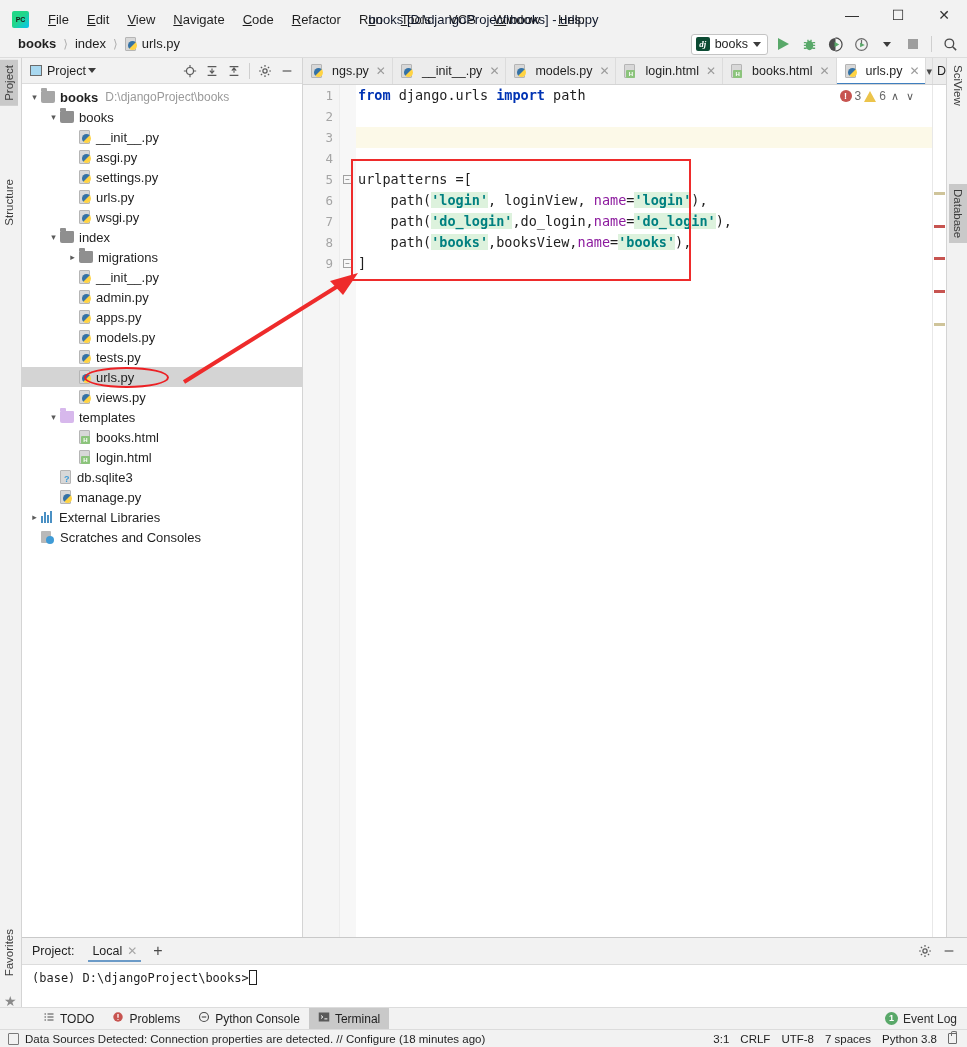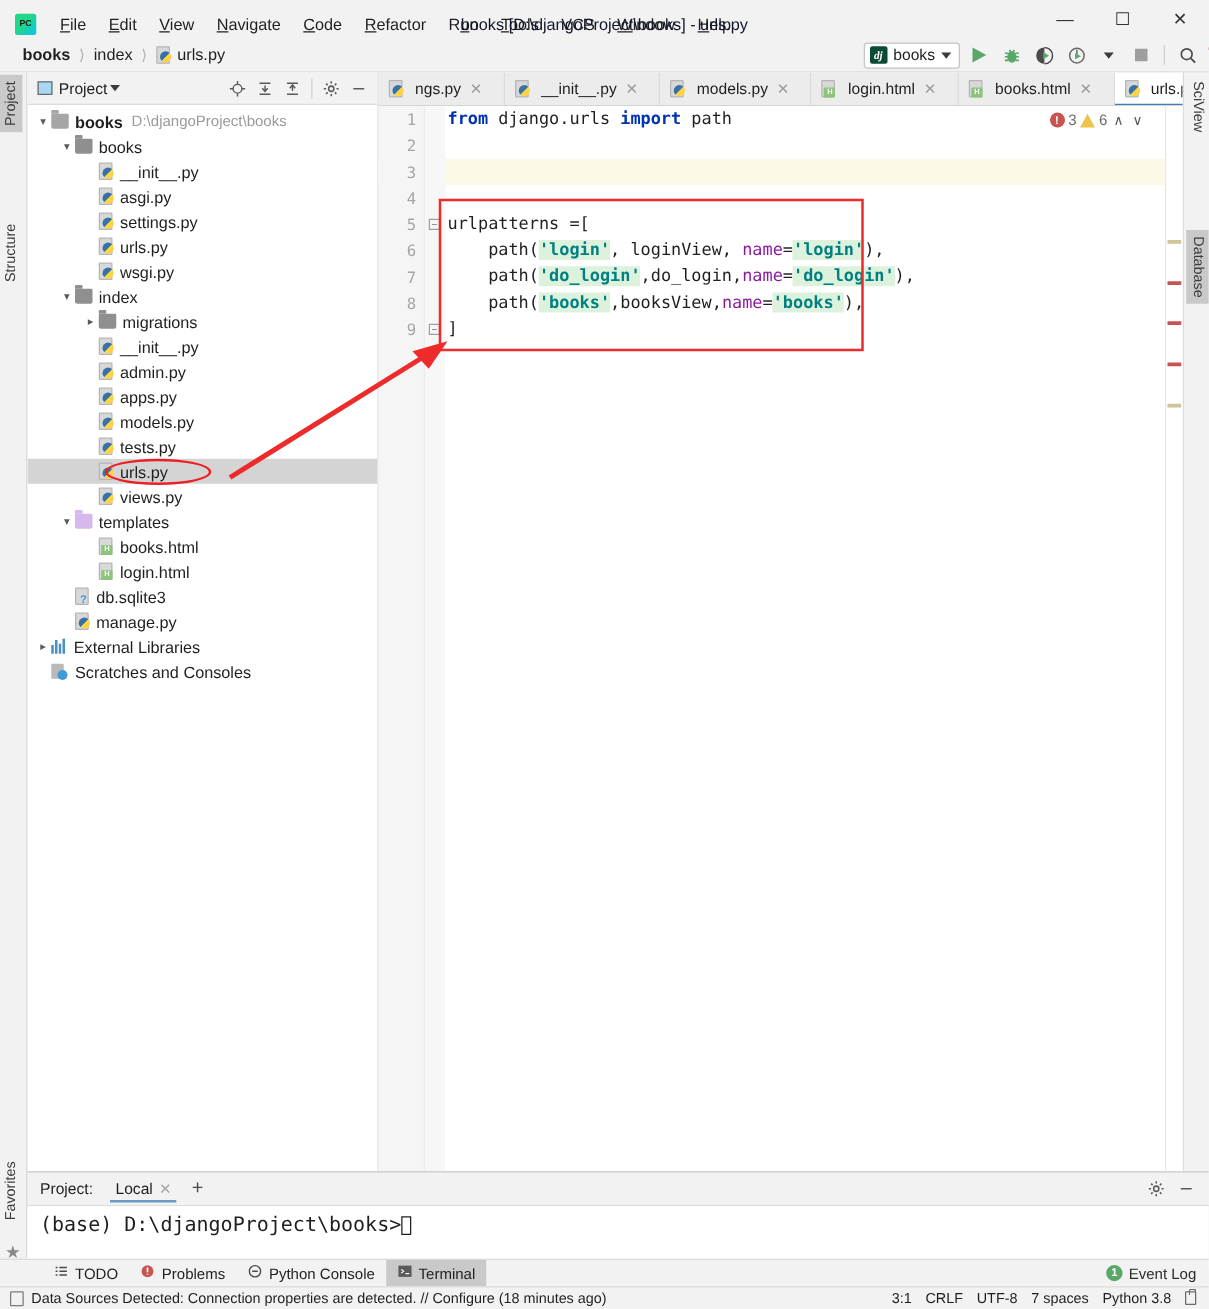--- a/index.html
+++ b/index.html
@@ -207,21 +207,21 @@
   
   .editor-area {
     position: absolute; left: 303px; top: 58px; right: 21px; bottom: 110px;
     background: #fff;
   }
   .tabs {
     height: 27px; background: #ececec; display: flex; align-items: stretch;
     border-bottom: 1px solid #d4d4d4; overflow: hidden;
   }
   .tab {
-    display: flex; align-items: center; padding: 0 17px 0 8px; gap: 4px;
+    display: flex; align-items: center; padding: 0 6px 0 8px; gap: 4px;
     font-size: 12.5px; color: #1f1f1f; cursor: default; white-space: nowrap;
     border-right: 1px solid #dcdcdc; position: relative;
   }
   .tab.active { background: #fff; }
   .tab.active::after {
     content: ""; position: absolute; left: 0; right: 0; bottom: -1px;
     height: 2px; background: #3f7fbf;
   }
   .tab .x { color: #9a9a9a; font-size: 12px; margin-left: 3px; }
   .tabs-more {
@@ -306,21 +306,21 @@
   }
   .term-tab.active::after {
     content: ""; position: absolute; left: 2px; right: 2px; bottom: -1px;
     height: 2px; background: #6b9ac7;
   }
   .term-tab .x { color: #a5a5a5; font-size: 12px; }
   .term-plus { font-size: 16px; color: #4a4a4a; padding: 0 6px; cursor: default; }
   .term-actions { margin-left: auto; display: flex; align-items: center; padding-right: 8px; gap: 4px; }
   .term-body {
     position: absolute; left: 0; right: 0; top: 27px; bottom: 0; background: #fff;
-    font-family: "DejaVu Sans Mono", monospace; font-size: 16px;
+    font-family: "DejaVu Sans Mono", monospace; font-size: 12px;
     padding: 5px 0 0 10px; color: #1f1f1f;
   }
   .caret-blk {
     display: inline-block; width: 8px; height: 15px; border: 1px solid #1f1f1f;
     vertical-align: -3px; background: #fff;
   }
 
   
   .tool-tabs {
     position: absolute; left: 0; right: 0; bottom: 18px; height: 22px;

